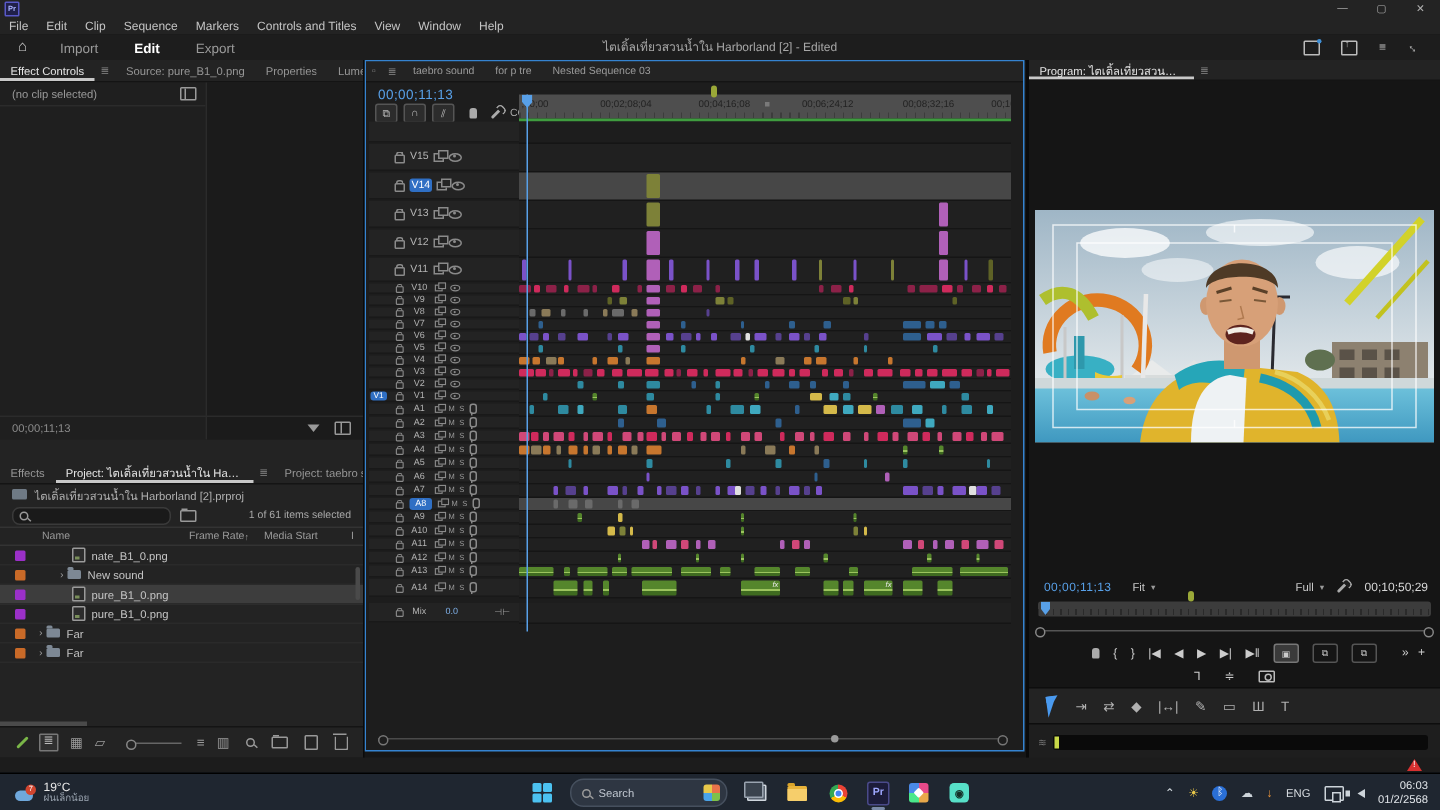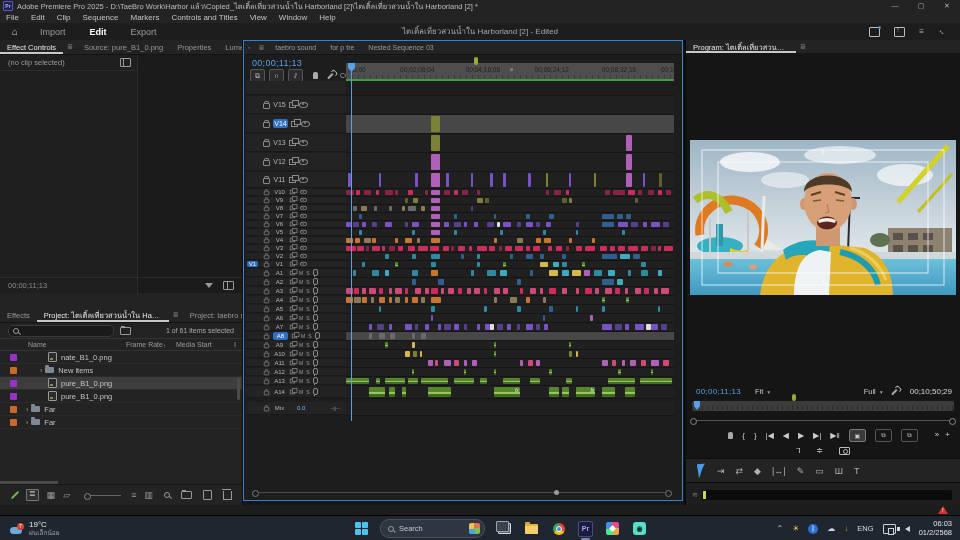--- a/index.html
+++ b/index.html
@@ -192,21 +192,20 @@
   .clock{display:flex;flex-direction:column;align-items:flex-end;line-height:1.15;font-size:7.5px;color:#e0e4e8;}
   .divline-v{position:absolute;top:40px;bottom:35px;width:1px;background:#0a0a0a;}
 </style>
 </head>
 <body>
 
 <div id="app">
 
   <div class="titlebar">
     <span class="prlogo">Pr</span>
-    <span>Adobe Premiere Pro 2025 - D:\TaeBro Work\Harbor แล้ว\Copied_ไตเติ้ลเที่ยวสวนน้ำใน Harborland [2]\ไตเติ้ลเที่ยวสวนน้ำใน Harborland [2] *</span>
     <span class="winbtns">
       <span class="winbtn">—</span>
       <span class="winbtn">▢</span>
       <span class="winbtn">✕</span>
     </span>
   </div>
 
   <div class="menubar" id="menubar">
       <span class="mitem">File</span>
       <span class="mitem">Edit</span>
@@ -271,20 +270,24 @@
           <span class="ellip">Effects</span>
         </span>
         <span class="ptab act">
           <span class="ellip">Project: ไตเติ้ลเที่ยวสวนน้ำใน Harborland [2]</span>
         </span>
         <span class="pmenu">≣</span>
         <span class="ptab ">
           <span class="ellip">Project: taebro sound</span>
         </span>
       </div>
+    <div class="projrow">
+      <span class="binic"></span>
+      <span style="overflow:hidden;text-overflow:ellipsis;white-space:nowrap;max-width:180px;">ไตเติ้ลเที่ยวสวนน้ำใน Harborland [2].prproj</span>
+    </div>
     <div class="searchrow">
       <span class="searchbox">
           <span class="mag"></span>
         </span>
       <span class="foldic2"></span>
       <span class="selstat">1 of 61 items selected</span>
     </div>
     <div class="cols" id="projcols">
         <span style="left:28px">Name</span>
         <span style="left:126px">Frame Rate <span style="font-size:6px;">↑</span></span>
@@ -296,21 +299,21 @@
     <span class="lbl" style="background:#9b30c8"></span>
     <span style="width:48px"></span>
           <span class="fico"></span>
     <span>nate_B1_0.png</span>
         </div>
         <div class="frow ">
     <span class="lbl" style="background:#c96a28"></span>
     <span style="width:40px"></span>
           <span class="fexp">›</span>
           <span class="foldic"></span>
-    <span>New items</span>
+    <span>New sound</span>
         </div>
         <div class="frow sel">
     <span class="lbl" style="background:#9b30c8"></span>
     <span style="width:48px"></span>
           <span class="fico"></span>
     <span>pure_B1_0.png</span>
         </div>
         <div class="frow ">
     <span class="lbl" style="background:#9b30c8"></span>
     <span style="width:48px"></span>

